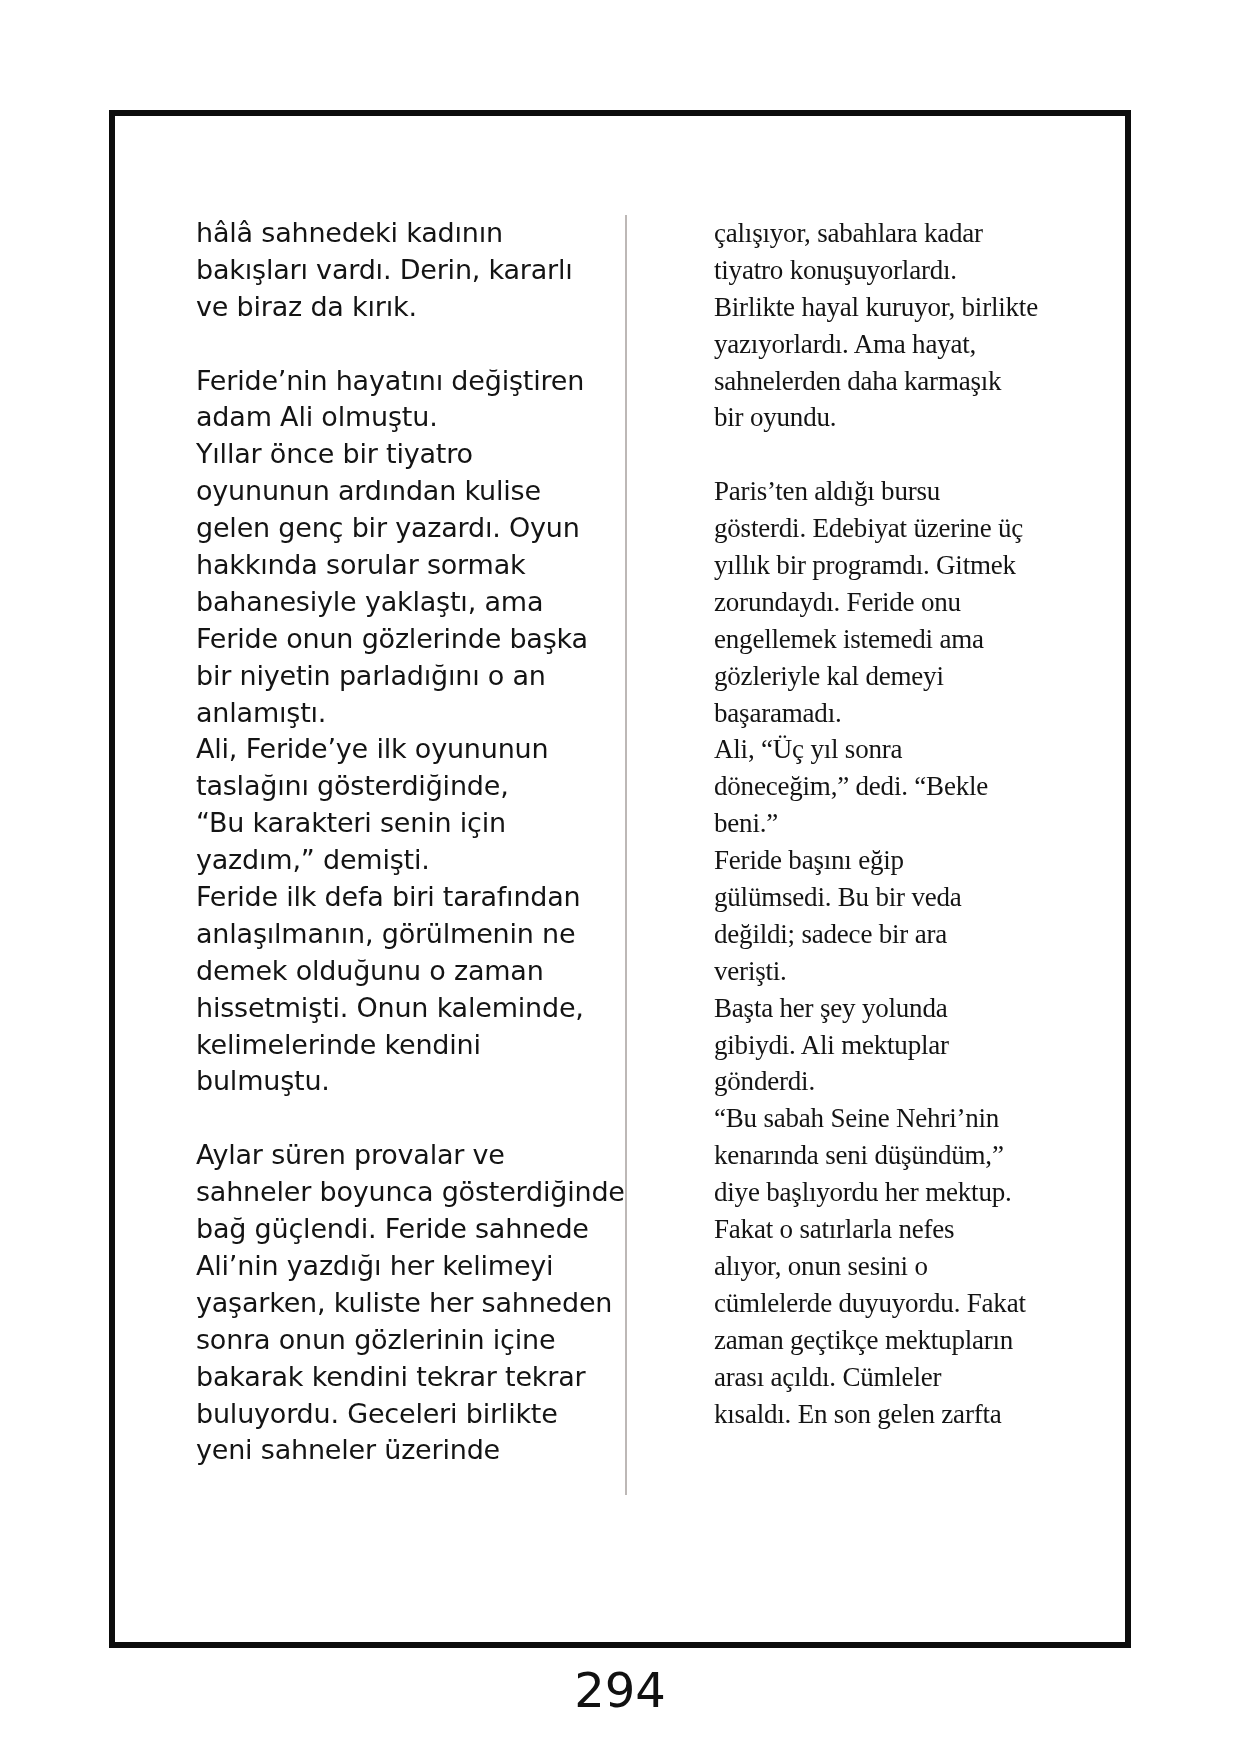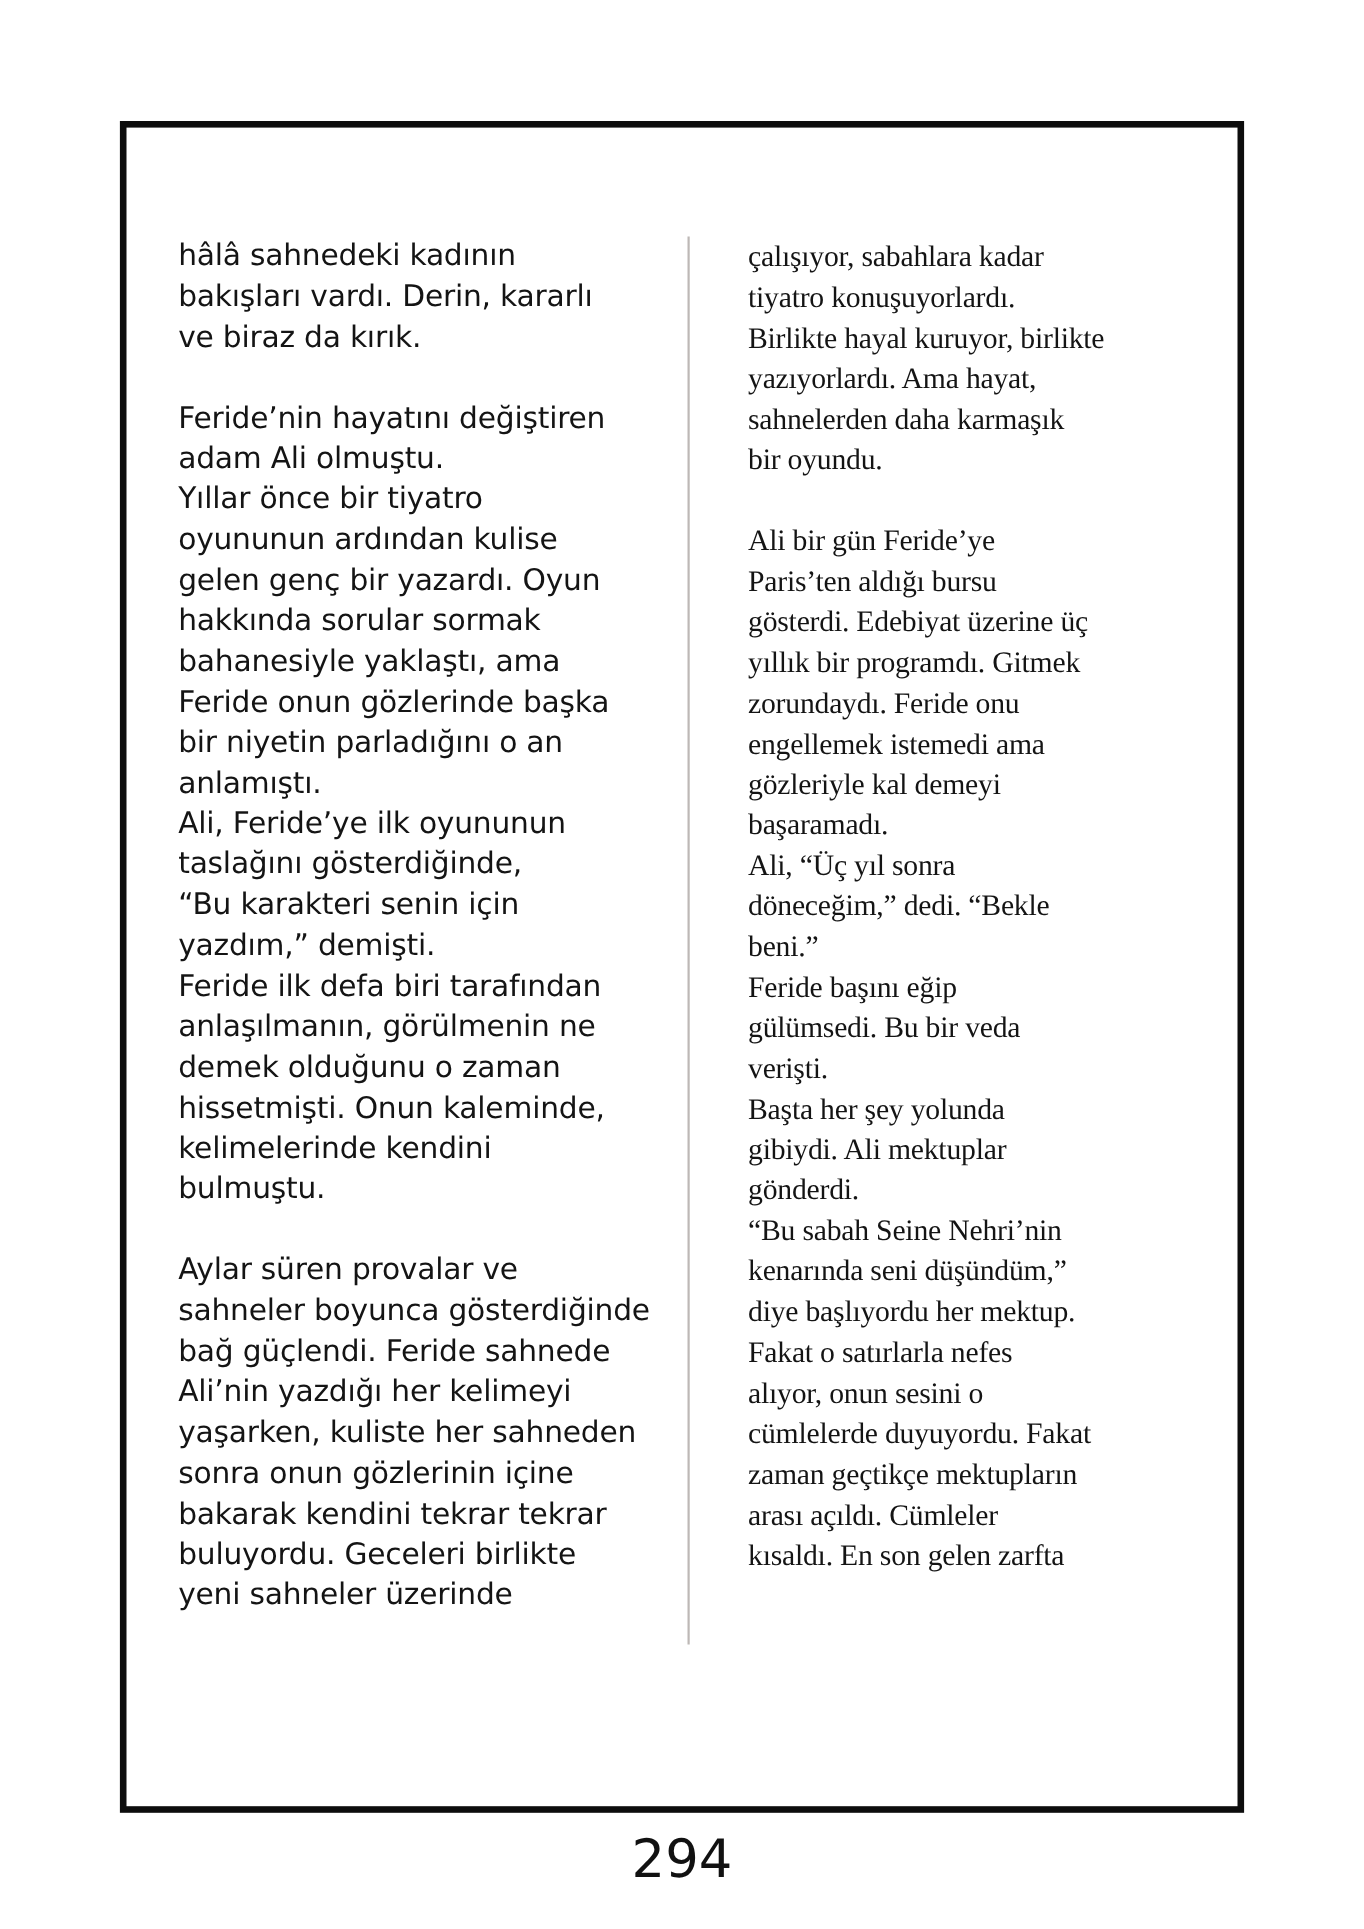--- a/index.html
+++ b/index.html
@@ -1,19 +1,19 @@
 <!DOCTYPE html>
 <html><head>
   <meta charset="utf-8">
   <style>
     html, body { margin: 0; padding: 0; background: #ffffff; }
     body { width: 1240px; height: 1754px; position: relative; overflow: hidden; font-family: "DejaVu Sans", sans-serif; color: #141414; }
     .frame { position: absolute; left: 109px; top: 110px; width: 1010px; height: 1526px; border: 6px solid #0d0d0d; box-sizing: content-box; background: #fff; }
     .divider { position: absolute; left: 625px; top: 215px; width: 2px; height: 1280px; background: #bdb8b6; }
-    .col { position: absolute; top: 215px; width: 440px; font-size: 27px; line-height: 36.9px; letter-spacing: -0.2px; }
+    .col { position: absolute; top: 215px; width: 440px; font-size: 27px; line-height: 36.9px; letter-spacing: -0.2px; margin-left: 34px; }
     .col.left { left: 162px; }
     .col.right { left: 680px; font-family: Liberation Serif, serif; }
     .line { display: block; white-space: nowrap; height: 36.9px; }
     .gap { display: block; height: 36.9px; }
     .page-number { position: absolute; top: 1662px; left: 0; width: 1240px; text-align: center; font-size: 48px; color: #111; }
   </style>
 </head>
 <body>
 
 <div class="frame"></div>
@@ -56,33 +56,33 @@
     <span class="line">yeni sahneler üzerinde</span>
   </div>
 <div class="col right" id="col-right">
     <span class="line">çalışıyor, sabahlara kadar</span>
     <span class="line">tiyatro konuşuyorlardı.</span>
     <span class="line">Birlikte hayal kuruyor, birlikte</span>
     <span class="line">yazıyorlardı. Ama hayat,</span>
     <span class="line">sahnelerden daha karmaşık</span>
     <span class="line">bir oyundu.</span>
     <span class="gap"></span>
-    <span class="line">Ali bir gün Feride’ye</span>
     <span class="line">Paris’ten aldığı bursu</span>
     <span class="line">gösterdi. Edebiyat üzerine üç</span>
     <span class="line">yıllık bir programdı. Gitmek</span>
     <span class="line">zorundaydı. Feride onu</span>
     <span class="line">engellemek istemedi ama</span>
     <span class="line">gözleriyle kal demeyi</span>
     <span class="line">başaramadı.</span>
     <span class="line">Ali, “Üç yıl sonra</span>
     <span class="line">döneceğim,” dedi. “Bekle</span>
     <span class="line">beni.”</span>
     <span class="line">Feride başını eğip</span>
     <span class="line">gülümsedi. Bu bir veda</span>
+    <span class="line">değildi; sadece bir ara</span>
     <span class="line">verişti.</span>
     <span class="line">Başta her şey yolunda</span>
     <span class="line">gibiydi. Ali mektuplar</span>
     <span class="line">gönderdi.</span>
     <span class="line">“Bu sabah Seine Nehri’nin</span>
     <span class="line">kenarında seni düşündüm,”</span>
     <span class="line">diye başlıyordu her mektup.</span>
     <span class="line">Fakat o satırlarla nefes</span>
     <span class="line">alıyor, onun sesini o</span>
     <span class="line">cümlelerde duyuyordu. Fakat</span>

